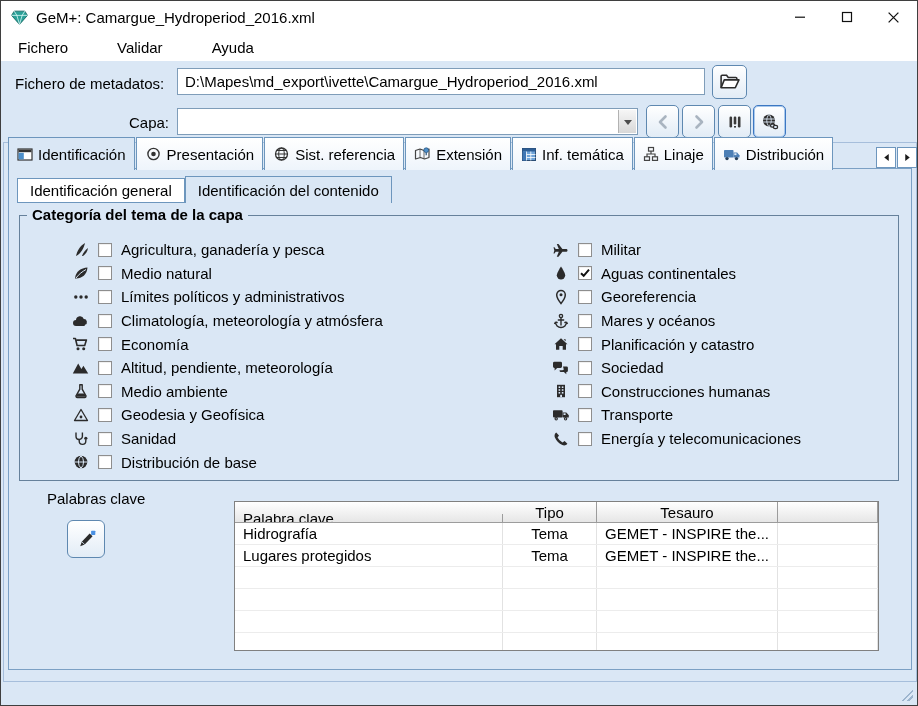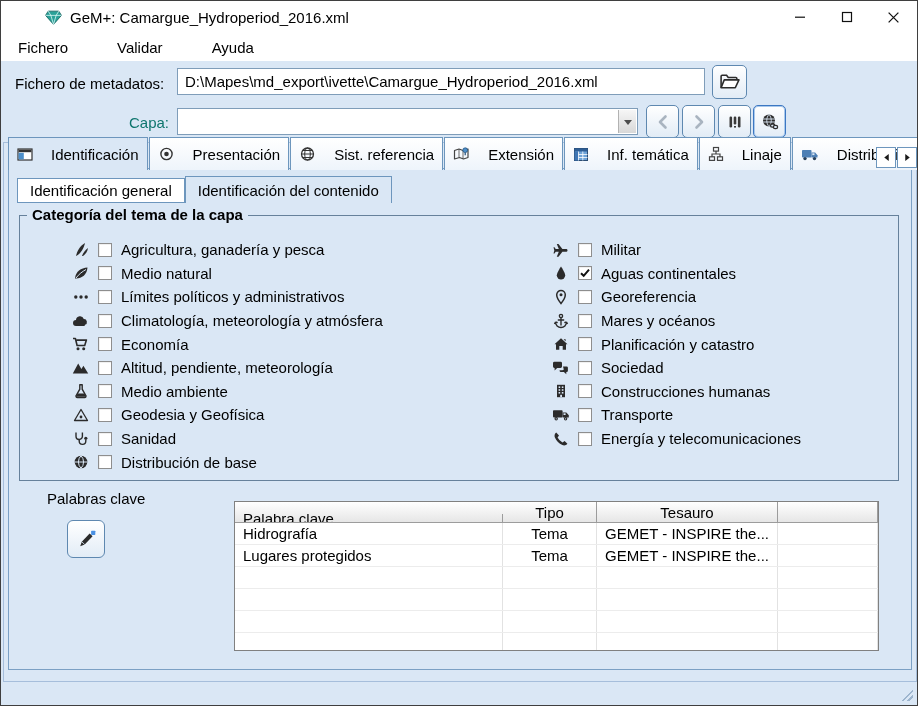--- a/index.html
+++ b/index.html
@@ -3,33 +3,33 @@
 <meta charset="utf-8">
 <style>
   * { margin:0; padding:0; box-sizing:border-box; }
   html,body { background:#c8c8c8; }
   body { font-family:"Liberation Sans", sans-serif; color:#000; }
   .window { position:relative; width:918px; height:706px; background:#dae7f5;
             border:1px solid #3f3f3f; overflow:hidden; }
 
   
   .titlebar { position:absolute; top:0; left:0; right:0; height:32px; background:#fff;
-              display:flex; align-items:center;padding-left:34px; }
+              display:flex; align-items:center; }
   .title-icon { margin-left:10px; display:flex; }
   .title-text { margin-left:8px; font-size:15px; }
   .win-controls { position:absolute; right:0; top:0; height:32px; display:flex; }
   .win-btn { width:47px; height:32px; display:flex; align-items:center; justify-content:center; background:#fff; }
 
   
   .menubar { position:absolute; top:32px; left:0; right:0; height:28px; background:#fff;
              display:flex; align-items:center; padding-left:6px;gap:27px; }
   .menu-item { font-size:15px; padding:4px 11px; }
 
   .lbl { position:absolute; font-size:15px; white-space:nowrap; }
-  .lbl-gray { color:#0f766e; }
+  .lbl-gray { color:#000000; }
 
   .textbox { position:absolute; background:#fff; border:1px solid #7f9db9; font-size:15px;
              padding:0 7px; height:27px; line-height:25px; white-space:nowrap; overflow:hidden;
              font-family:"Liberation Sans", sans-serif; width:528px; }
 
   .icon-btn { position:absolute; width:35px; height:34px; border:1px solid #5e88b0; border-radius:5px;
               background:linear-gradient(#ffffff,#e2ecf6); display:flex; align-items:center; justify-content:center; }
   .nav-btn { position:absolute; width:33px; height:33px; border:1px solid #5e88b0; border-radius:5px;
              background:linear-gradient(#ffffff,#e2ecf6); display:flex; align-items:center; justify-content:center; }
   .nav-btn.focused { border:1px solid #3c77c2; box-shadow:0 0 0 1px #a9c9ec inset; }
@@ -42,21 +42,21 @@
   .combo-arrow .tri { width:0; height:0; border:4px solid transparent; border-top:5px solid #4d4d4d; margin-top:5px; }
 
   
   .outer-panel { position:absolute; left:2px; top:141px; width:914px; height:540px;
                  border:1px solid #a6bedb; }
   .tabpage { position:absolute; left:7px; top:167px; width:904px; height:502px;
              border:1px solid #7ba0c4; background:#dae7f5; }
 
   
   .tabstrip { position:absolute; left:7px; top:144px; height:25px; display:flex; align-items:flex-end; gap:1px; z-index:2; }
-  .tab { display:flex; align-items:center; gap:18px; padding:16px 8px; height:22px; font-size:15px;
+  .tab { display:flex; align-items:center; gap:5px; padding:16px 8px; height:22px; font-size:15px;
          border:1px solid #6d96bd; border-bottom:none; background:linear-gradient(#ffffff,#eef4fb); white-space:nowrap; }
   .tab.active { background:#dae7f5; height:25px; }
   .tab-scroll { position:absolute; top:146px; width:20px; height:21px; border:1px solid #6d96bd; background:#fff;
                 display:flex; align-items:center; justify-content:center; z-index:3; }
 
   
   .subtabs { position:absolute; left:16px; top:175px; display:flex; align-items:flex-end; z-index:2; }
   .subtab { display:flex; align-items:center; padding:0 12px; height:25px; font-size:15px;
             border:1px solid #6d96bd; background:#fff; white-space:nowrap; }
   .subtab.active { background:#dae7f5; border-bottom:none; height:27px; }

